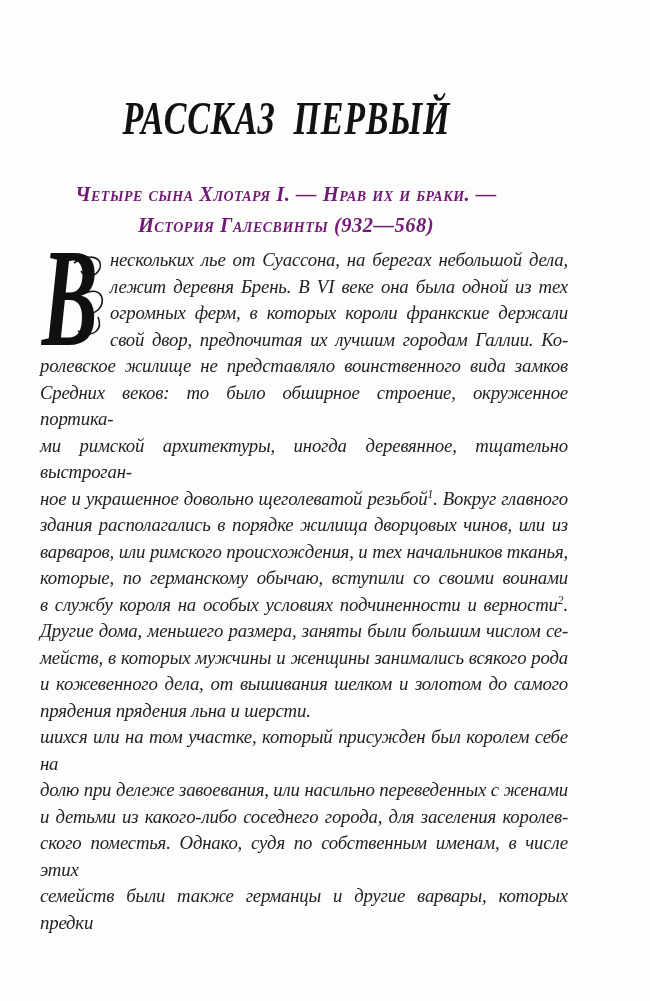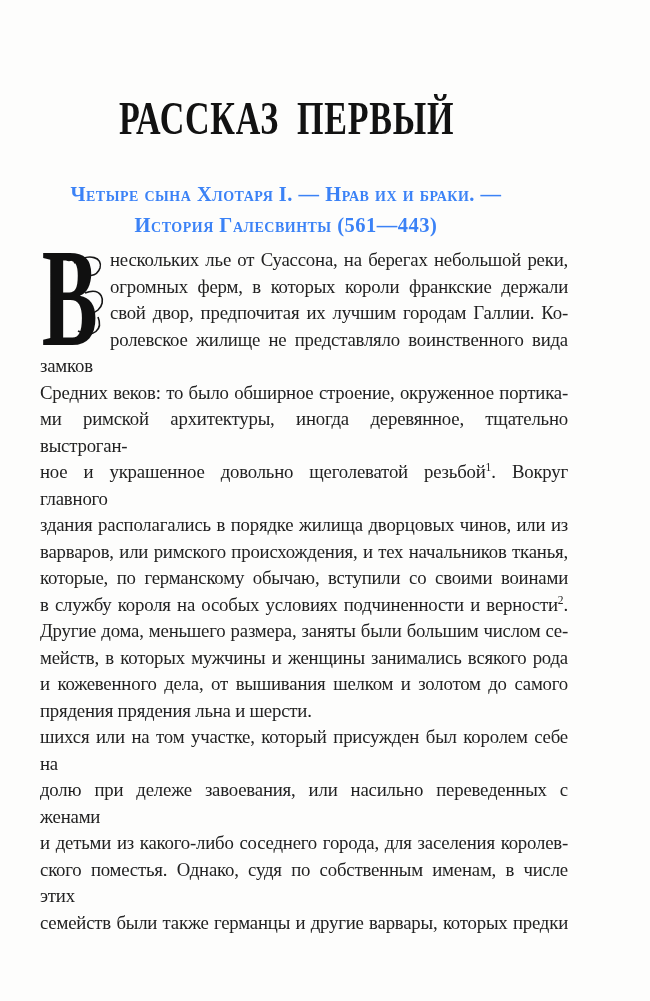--- a/index.html
+++ b/index.html
@@ -13,20 +13,21 @@
     overflow: hidden;
     font-family: "Liberation Serif", serif;
     color: #1c1c1c;
   }
   .page {
     box-sizing: border-box;
     width: 650px;
     height: 1001px;
     padding: 96px 82px 16px 40px;
     background: #fdfdfc;
+    font-style: italic;
   }
   .head { padding-right: 36px; }
   .title {
     text-align: center;
     font-weight: bold;
     font-size: 46px;
     line-height: 46px;
     white-space: nowrap;
     color: #121212;
   }
@@ -38,21 +39,21 @@
     word-spacing: 12px;
   }
   .subtitle {
     margin-top: 37px;
     text-align: center;
     font-weight: bold;
     font-variant: small-caps;
     font-size: 20.5px;
     line-height: 31px;
     letter-spacing: 0.5px;
-    color: #3b82f6;
+    color: #701a75;
   }
   .body-text {
     margin-top: 6px;
     font-size: 18.8px;
     line-height: 26.5px;
     letter-spacing: -0.2px;
     color: #222222;
   }
   .body-text .line {
     text-align: justify;
@@ -77,39 +78,40 @@
 <body>
 
 <div class="page">
 
   <div class="head">
     <div class="title">
       <span class="title-inner">РАССКАЗ ПЕРВЫЙ</span>
     </div>
     <div class="subtitle">
       <div>Четыре сына Хлотаря I. — Нрав их и браки. —</div>
-      <div>История Галесвинты (561—443)</div>
+      <div>История Галесвинты (932—568)</div>
     </div>
   </div>
 
   <div class="body-text">
     <div class="para">
       <span class="dropcap">
         <svg width="64" height="100" viewBox="0 0 64 100">
           <circle cx="29" cy="7" r="2.6" fill="none" stroke="#161616" stroke-width="1.4"></circle>
           <path d="M34 12 C50 1 63 7 60 17 C57 26 45 27 41 20" fill="none" stroke="#161616" stroke-width="1.6"></path>
           <path d="M45 42 C62 35 67 51 58 59 C50 66 39 61 42 52" fill="none" stroke="#161616" stroke-width="1.6"></path>
           <path d="M38 80 C54 88 63 78 58 66" fill="none" stroke="#161616" stroke-width="1.6"></path>
           <g transform="scale(0.6,1)">
             <text x="3" y="94" font-family="Liberation Serif, serif" font-weight="bold" font-size="140" fill="#101010">В</text>
           </g>
         </svg>
       </span>
       <div class="lines">
-          <div class="line">нескольких лье от Суассона, на берегах небольшой реки,</div>
+          <div class="line">нескольких лье от Суассона, на берегах небольшой дела,</div>
+          <div class="line">лежит деревня Брень. В VI веке она была одной из тех</div>
           <div class="line">огромных ферм, в которых короли франкские держали</div>
           <div class="line">свой двор, предпочитая их лучшим городам Галлии. Ко-</div>
           <div class="line">ролевское жилище не представляло воинственного вида замков</div>
           <div class="line">Средних веков: то было обширное строение, окруженное портика-</div>
           <div class="line">ми римской архитектуры, иногда деревянное, тщательно выстроган-</div>
           <div class="line">ное и украшенное довольно щеголеватой резьбой<sup>1</sup>. Вокруг главного</div>
           <div class="line">здания располагались в порядке жилища дворцовых чинов, или из</div>
           <div class="line">варваров, или римского происхождения, и тех начальников тканья,</div>
           <div class="line">которые, по германскому обычаю, вступили со своими воинами</div>
           <div class="line">в службу короля на особых условиях подчиненности и верности<sup>2</sup>.</div>

